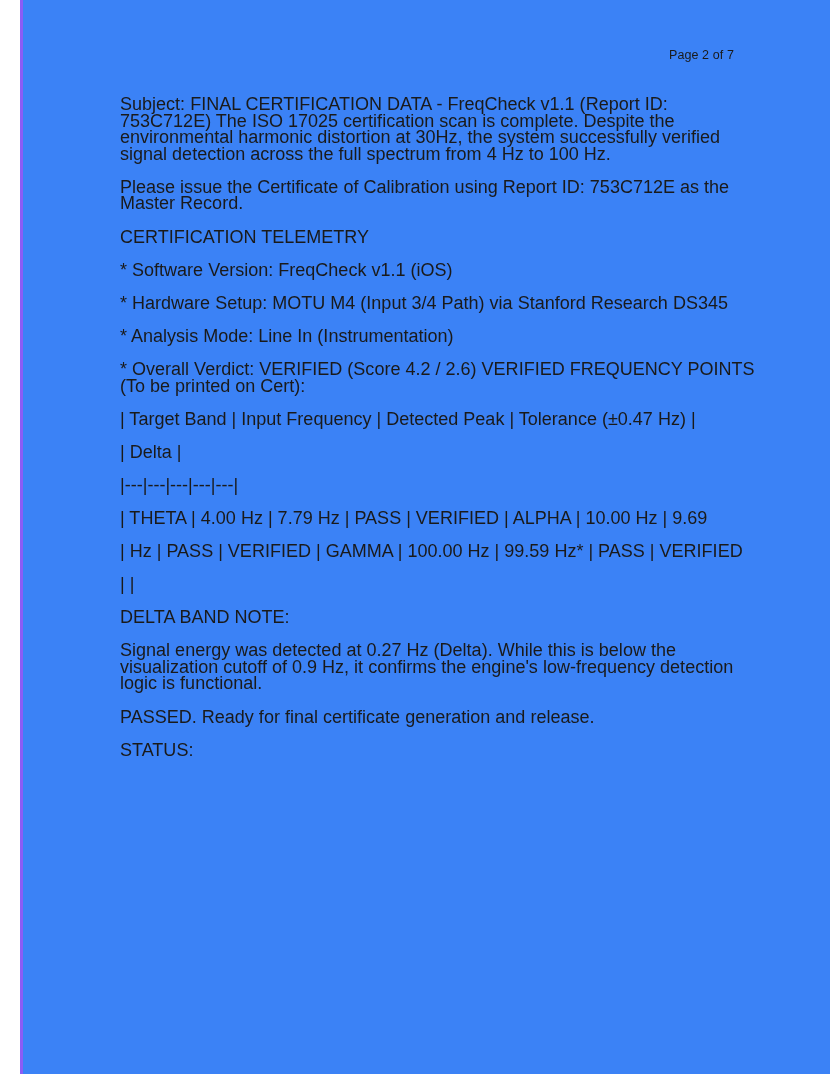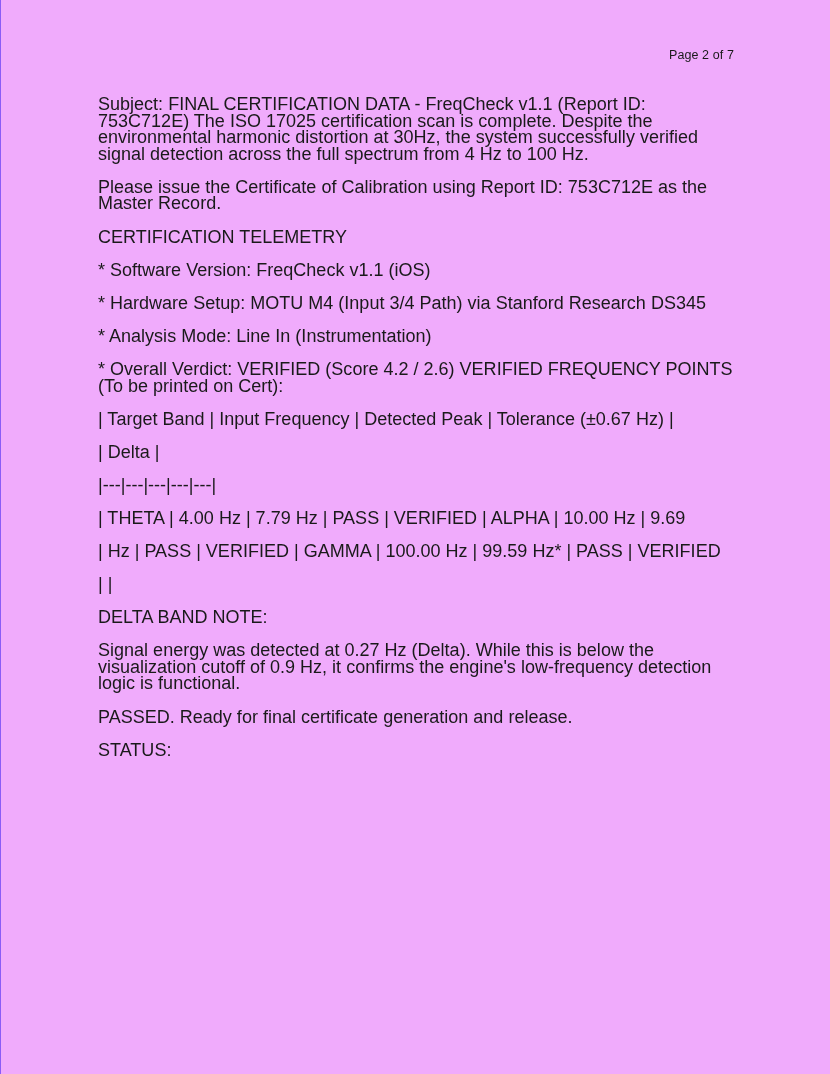--- a/index.html
+++ b/index.html
@@ -11,23 +11,24 @@
     width: 830px;
     height: 1074px;
     position: relative;
     font-family: "Liberation Sans", sans-serif;
     color: #1a1a1a;
     overflow: hidden;
   }
   .page {
     position: absolute;
     inset: 0;
-    background: #f0abfc;
-    border-left: 1px solid #8b5cf6;
+    background: #3b82f6;
+    border-left: 3px solid #8b5cf6;
     box-sizing: border-box;
+    margin-left: 20px;
   }
   .page-header {
     position: absolute;
     top: 48px;
     left: 0;
     right: 96px;
     text-align: right;
     font-size: 12.5px;
     color: #1a1a1a;
     letter-spacing: 0.1px;
@@ -57,21 +58,21 @@
   <div class="page-header">Page 2 of 7</div>
 
   <div class="content">
     <p class="blk">Subject: FINAL CERTIFICATION DATA - FreqCheck v1.1 (Report ID: 753C712E) The ISO 17025 certification scan is complete. Despite the environmental harmonic distortion at 30Hz, the system successfully verified signal detection across the full spectrum from 4 Hz to 100 Hz.</p>
     <p class="blk">Please issue the Certificate of Calibration using Report ID: 753C712E as the Master Record.</p>
     <p class="blk">CERTIFICATION TELEMETRY</p>
     <p class="blk">* Software Version: FreqCheck v1.1 (iOS)</p>
     <p class="blk">* Hardware Setup: MOTU M4 (Input 3/4 Path) via Stanford Research DS345</p>
     <p class="blk">* Analysis Mode: Line In (Instrumentation)</p>
     <p class="blk">* Overall Verdict: VERIFIED (Score 4.2 / 2.6) VERIFIED FREQUENCY POINTS (To be printed on Cert):</p>
-    <p class="blk">| Target Band | Input Frequency | Detected Peak | Tolerance (±0.67 Hz) |</p>
+    <p class="blk">| Target Band | Input Frequency | Detected Peak | Tolerance (±0.47 Hz) |</p>
     <p class="blk">| Delta |</p>
     <p class="blk">|---|---|---|---|---|</p>
     <p class="blk">| THETA | 4.00 Hz | 7.79 Hz | PASS | VERIFIED | ALPHA | 10.00 Hz | 9.69</p>
     <p class="blk">| Hz | PASS | VERIFIED | GAMMA | 100.00 Hz | 99.59 Hz* | PASS | VERIFIED</p>
     <p class="blk">| |</p>
     <p class="blk">DELTA BAND NOTE:</p>
     <p class="blk">Signal energy was detected at 0.27 Hz (Delta). While this is below the visualization cutoff of 0.9 Hz, it confirms the engine's low-frequency detection logic is functional.</p>
     <p class="blk">PASSED. Ready for final certificate generation and release.</p>
     <p class="blk">STATUS:</p>
   </div>

